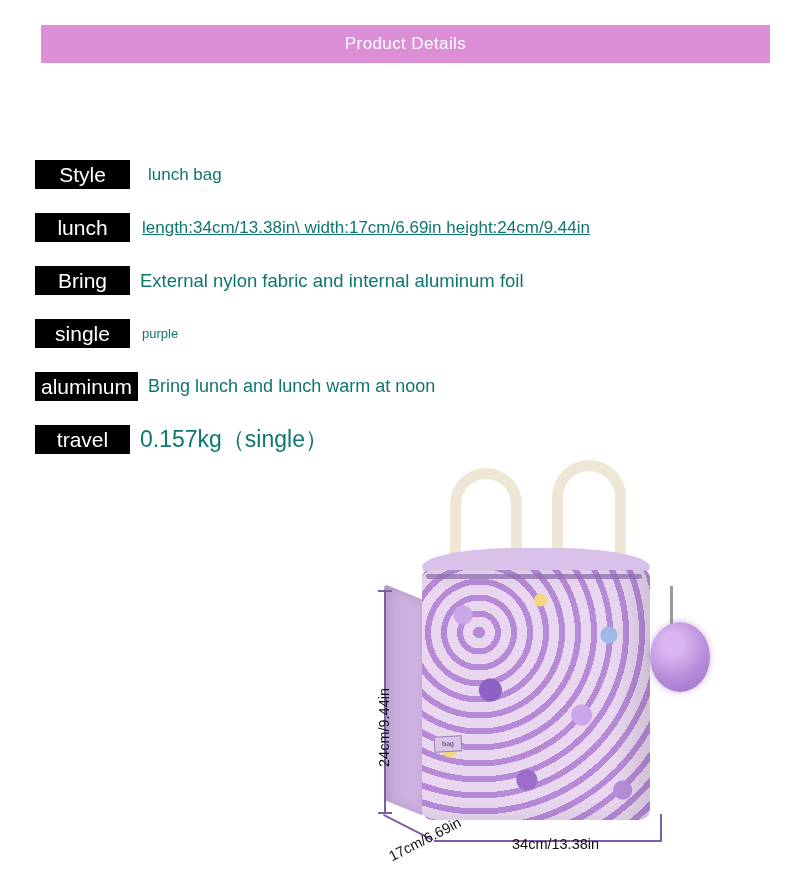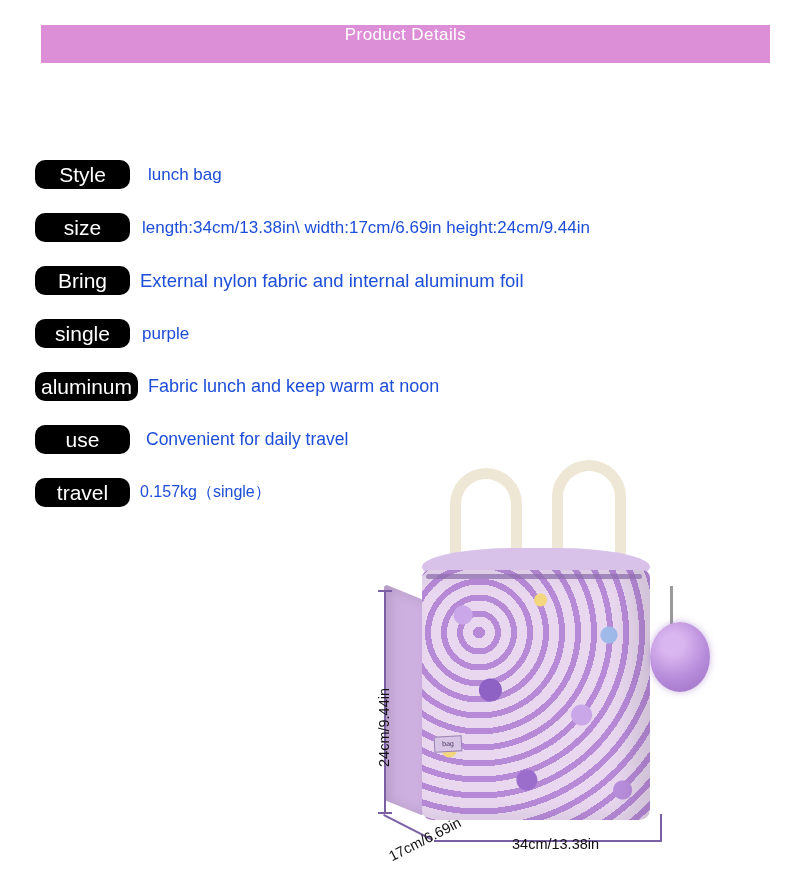--- a/index.html
+++ b/index.html
@@ -17,21 +17,21 @@
 
   
   .header-banner {
     position: absolute;
     left: 41px;
     top: 25px;
     width: 729px;
     height: 38px;
     background: #dc8ed6;
     display: flex;
-    align-items: flex-start;
+    align-items: center;
     justify-content: center;
   }
   .header-title {
     color: #ffffff;
     font-size: 17px;
     letter-spacing: 0.4px;
   }
 
   
   .spec-list {
@@ -50,35 +50,34 @@
     color: #ffffff;
     font-size: 21px;
     height: 29px;
     line-height: 29px;
     text-align: center;
     margin-left: 35px;
     white-space: nowrap;
     box-sizing: border-box;
     padding: 0 6px;
     min-width: 95px;
-    border-radius: 10px;
   }
   .spec-value {
-    color: #1d4ed8;
+    color: #0f766e;
     font-size: 17.5px;
     margin-left: 12px;
     white-space: nowrap;
   }
   .spec-row.style .spec-value { font-size: 17px; margin-left: 18px; }
-  .spec-row.size .spec-value { font-size: 17px; }
+  .spec-row.size .spec-value { font-size: 17px;  text-decoration: underline;}
   .spec-row.fabric .spec-value { font-size: 18.5px; margin-left: 10px; text-align: right;}
-  .spec-row.colour .spec-value { font-size: 17px; margin-left: 12px;}
+  .spec-row.colour .spec-value { font-size: 13px; margin-left: 12px;}
   .spec-row.function .spec-value { font-size: 18px; margin-left: 10px;}
   .spec-row.use .spec-value { font-size: 17.5px; margin-left: 16px;}
-  .spec-row.weight .spec-value { font-size: 16px; margin-left: 10px;}
+  .spec-row.weight .spec-value { font-size: 23px; margin-left: 10px;}
 
   
   .photo-area {
     position: absolute;
     left: 370px;
     top: 440px;
     width: 420px;
     height: 440px;
   }
 
@@ -213,43 +212,39 @@
 </div>
 
 <div class="spec-list">
 
   <div class="spec-row style">
     <span class="spec-label">Style</span>
     <span class="spec-value">lunch bag</span>
   </div>
 
   <div class="spec-row size">
-    <span class="spec-label">size</span>
+    <span class="spec-label">lunch</span>
     <span class="spec-value">length:34cm/13.38in\ width:17cm/6.69in height:24cm/9.44in</span>
   </div>
 
   <div class="spec-row fabric">
     <span class="spec-label">Bring</span>
     <span class="spec-value">External nylon fabric and internal aluminum foil</span>
   </div>
 
   <div class="spec-row colour">
     <span class="spec-label">single</span>
     <span class="spec-value">purple</span>
   </div>
 
   <div class="spec-row function">
     <span class="spec-label">aluminum</span>
-    <span class="spec-value">Fabric lunch and keep warm at noon</span>
-  </div>
-
-  <div class="spec-row use">
-    <span class="spec-label">use</span>
-    <span class="spec-value">Convenient for daily travel</span>
-  </div>
+    <span class="spec-value">Bring lunch and lunch warm at noon</span>
+  </div>
+
 
   <div class="spec-row weight">
     <span class="spec-label">travel</span>
     <span class="spec-value">0.157kg（single）</span>
   </div>
 
 </div>
 
 <div class="photo-area">
 

